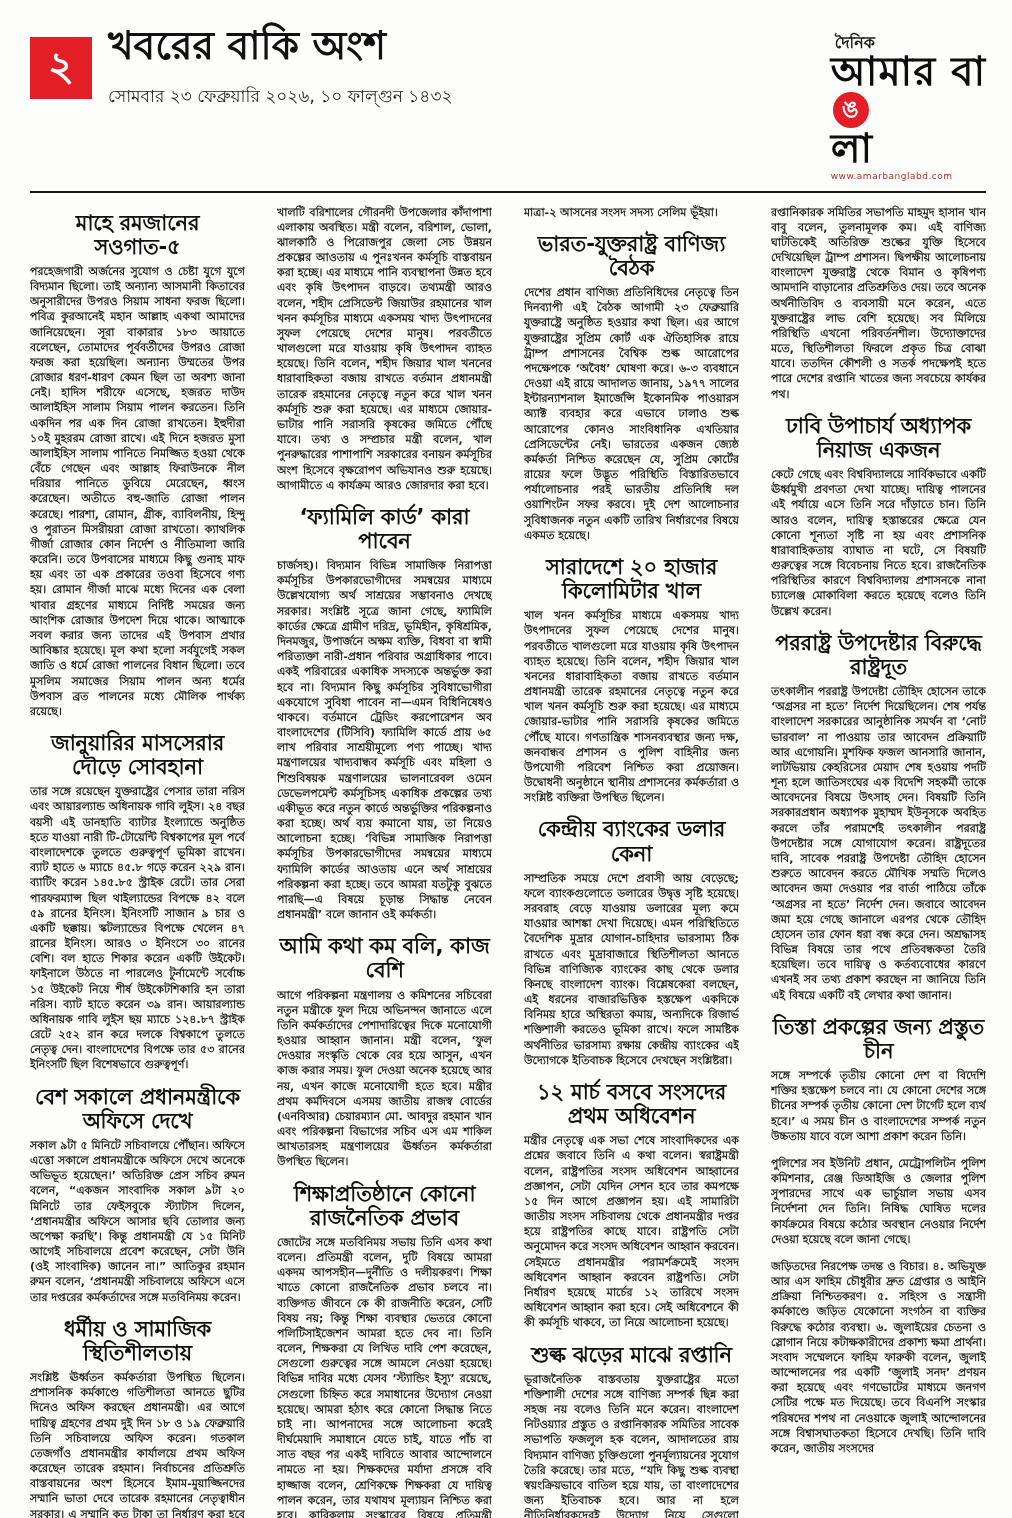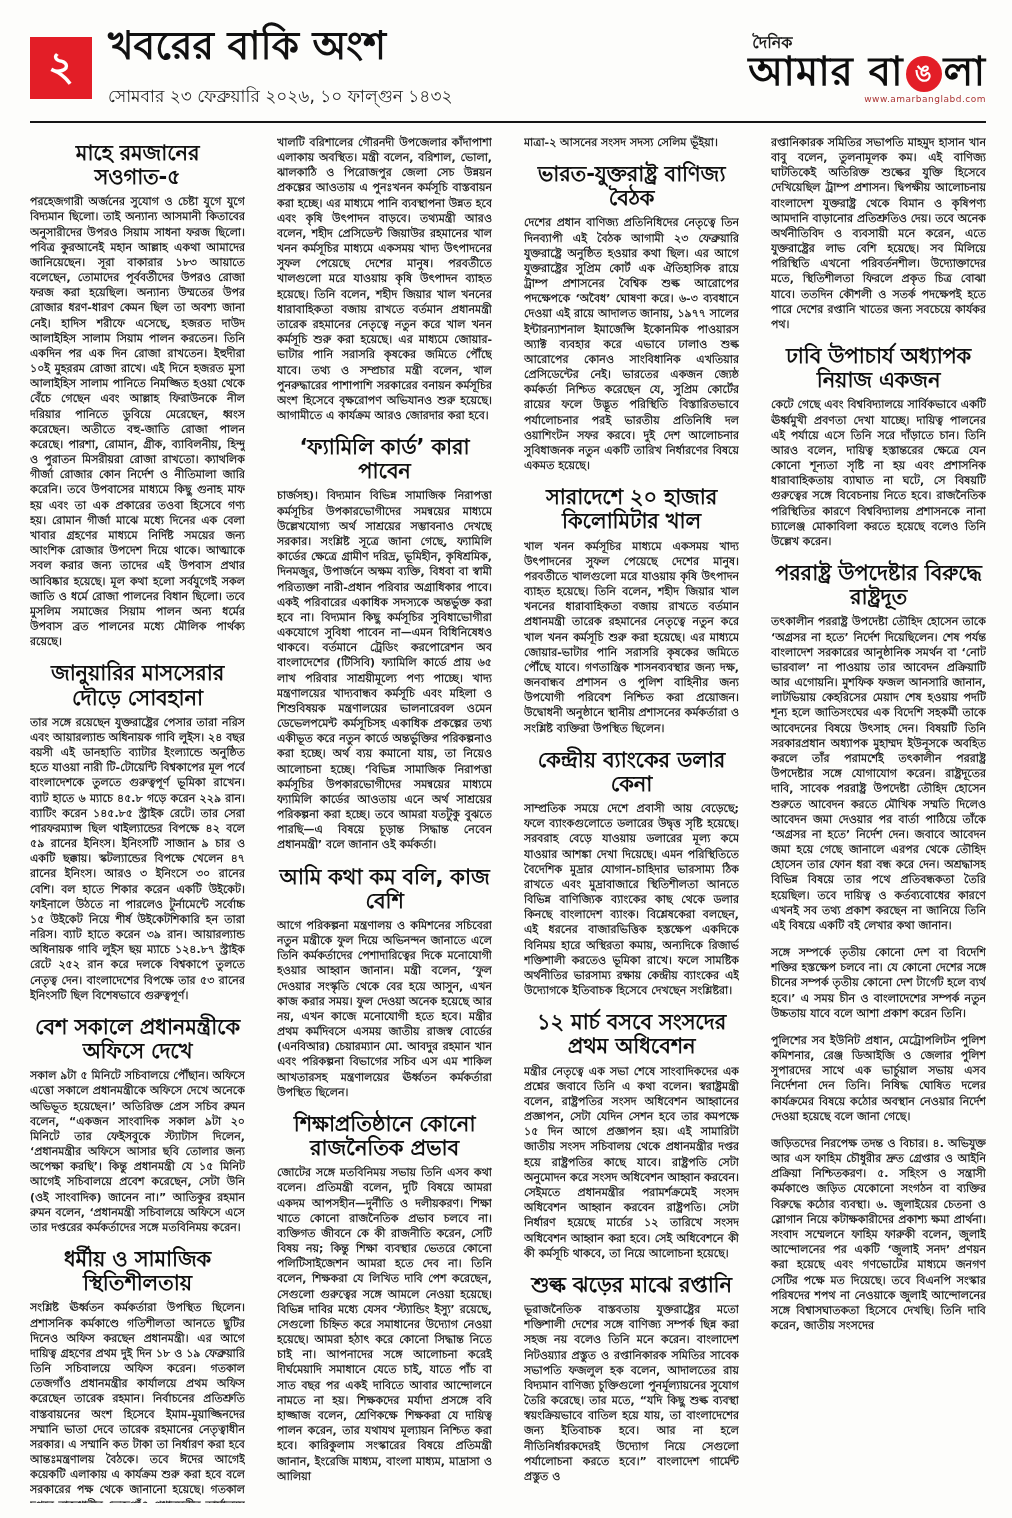--- a/index.html
+++ b/index.html
@@ -20,28 +20,28 @@
   .page-badge{
     width:62px;height:62px;background:#e31e27;color:#fff;
     display:flex;align-items:center;justify-content:center;
     font-size:40px;font-weight:bold;flex:0 0 auto;
   }
   .header-titles{margin-left:16px;}
   .section-title{font-size:39px;font-weight:bold;line-height:1.05;color:#111;}
   .date-line{font-size:17px;margin-top:16px;color:#222;}
   .masthead{text-align:left;margin-top:9px;}
   .masthead-tagline{font-size:16px;font-weight:bold;margin-left:4px;line-height:1;}
-  .masthead-name{font-size:40px;font-weight:bold;line-height:1.02;letter-spacing:1px;color:#0d0d0d;display:flex;align-items:flex-end;}
+  .masthead-name{font-size:40px;font-weight:bold;line-height:1.02;letter-spacing:1px;color:#0d0d0d;display:flex;align-items:flex-start;flex-direction:column;}
   .masthead-circle{
     display:inline-flex;align-items:center;justify-content:center;
     width:36px;height:36px;border-radius:50%;
     background:#e31e27;color:#fff;font-size:23px;font-weight:bold;
     margin:0 2px;flex:0 0 auto;
   }
-  .masthead-site{font-size:9px;color:#a33;text-align:right;margin-top:2px;letter-spacing:.5px;}
+  .masthead-site{font-size:9px;color:#a33;text-align:left;margin-top:2px;letter-spacing:.5px;}
   .header-rule{border:0;border-top:2.5px solid #161616;margin:10px 0 12px 0;}
   
   .columns{
     display:grid;grid-template-columns:repeat(4,1fr);
     column-gap:32px;
     height:1368px;overflow:hidden;
   }
   .col{overflow:hidden;}
   .article{margin-bottom:12px;}
   .headline{
@@ -156,20 +156,21 @@
       </div>
       <div class="article">
         <div class="headline">ঢাবি উপাচার্য অধ্যাপক নিয়াজ একজন</div>
         <div class="body-text">কেটে গেছে এবং বিশ্ববিদ্যালয়ে সার্বিকভাবে একটি ঊর্ধ্বমুখী প্রবণতা দেখা যাচ্ছে। দায়িত্ব পালনের এই পর্যায়ে এসে তিনি সরে দাঁড়াতে চান। তিনি আরও বলেন, দায়িত্ব হস্তান্তরের ক্ষেত্রে যেন কোনো শূন্যতা সৃষ্টি না হয় এবং প্রশাসনিক ধারাবাহিকতায় ব্যাঘাত না ঘটে, সে বিষয়টি গুরুত্বের সঙ্গে বিবেচনায় নিতে হবে। রাজনৈতিক পরিস্থিতির কারণে বিশ্ববিদ্যালয় প্রশাসনকে নানা চ্যালেঞ্জ মোকাবিলা করতে হয়েছে বলেও তিনি উল্লেখ করেন।</div>
       </div>
       <div class="article">
         <div class="headline">পররাষ্ট্র উপদেষ্টার বিরুদ্ধে রাষ্ট্রদূত</div>
         <div class="body-text">তৎকালীন পররাষ্ট্র উপদেষ্টা তৌহিদ হোসেন তাকে ‘অগ্রসর না হতে’ নির্দেশ দিয়েছিলেন। শেষ পর্যন্ত বাংলাদেশ সরকারের আনুষ্ঠানিক সমর্থন বা ‘নোট ভারবাল’ না পাওয়ায় তার আবেদন প্রক্রিয়াটি আর এগোয়নি। মুশফিক ফজল আনসারি জানান, লাটভিয়ায় কেহরিসের মেয়াদ শেষ হওয়ায় পদটি শূন্য হলে জাতিসংঘের এক বিদেশি সহকর্মী তাকে আবেদনের বিষয়ে উৎসাহ দেন। বিষয়টি তিনি সরকারপ্রধান অধ্যাপক মুহাম্মদ ইউনূসকে অবহিত করলে তাঁর পরামর্শেই তৎকালীন পররাষ্ট্র উপদেষ্টার সঙ্গে যোগাযোগ করেন। রাষ্ট্রদূতের দাবি, সাবেক পররাষ্ট্র উপদেষ্টা তৌহিদ হোসেন শুরুতে আবেদন করতে মৌখিক সম্মতি দিলেও আবেদন জমা দেওয়ার পর বার্তা পাঠিয়ে তাঁকে ‘অগ্রসর না হতে’ নির্দেশ দেন। জবাবে আবেদন জমা হয়ে গেছে জানালে এরপর থেকে তৌহিদ হোসেন তার ফোন ধরা বন্ধ করে দেন। অশ্রদ্ধাসহ বিভিন্ন বিষয়ে তার পথে প্রতিবন্ধকতা তৈরি হয়েছিল। তবে দায়িত্ব ও কর্তব্যবোধের কারণে এখনই সব তথ্য প্রকাশ করছেন না জানিয়ে তিনি এই বিষয়ে একটি বই লেখার কথা জানান।</div>
       </div>
       <div class="article">
+        <div class="headline">তিস্তা প্রকল্পের জন্য প্রস্তুত চীন</div>
         <div class="body-text">সঙ্গে সম্পর্কে তৃতীয় কোনো দেশ বা বিদেশি শক্তির হস্তক্ষেপ চলবে না। যে কোনো দেশের সঙ্গে চীনের সম্পর্ক তৃতীয় কোনো দেশ টার্গেট হলে ব্যর্থ হবে।’ এ সময় চীন ও বাংলাদেশের সম্পর্ক নতুন উচ্চতায় যাবে বলে আশা প্রকাশ করেন তিনি।</div>
       </div>
       <div class="article">
         <div class="body-text">পুলিশের সব ইউনিট প্রধান, মেট্রোপলিটন পুলিশ কমিশনার, রেঞ্জ ডিআইজি ও জেলার পুলিশ সুপারদের সাথে এক ভার্চুয়াল সভায় এসব নির্দেশনা দেন তিনি। নিষিদ্ধ ঘোষিত দলের কার্যক্রমের বিষয়ে কঠোর অবস্থান নেওয়ার নির্দেশ দেওয়া হয়েছে বলে জানা গেছে।</div>
       </div>
       <div class="article">
         <div class="body-text">জড়িতদের নিরপেক্ষ তদন্ত ও বিচার। ৪. অভিযুক্ত আর এস ফাহিম চৌধুরীর দ্রুত গ্রেপ্তার ও আইনি প্রক্রিয়া নিশ্চিতকরণ। ৫. সহিংস ও সন্ত্রাসী কর্মকাণ্ডে জড়িত যেকোনো সংগঠন বা ব্যক্তির বিরুদ্ধে কঠোর ব্যবস্থা। ৬. জুলাইয়ের চেতনা ও স্লোগান নিয়ে কটাক্ষকারীদের প্রকাশ্য ক্ষমা প্রার্থনা। সংবাদ সম্মেলনে ফাহিম ফারুকী বলেন, জুলাই আন্দোলনের পর একটি ‘জুলাই সনদ’ প্রণয়ন করা হয়েছে এবং গণভোটের মাধ্যমে জনগণ সেটির পক্ষে মত দিয়েছে। তবে বিএনপি সংস্কার পরিষদের শপথ না নেওয়াকে জুলাই আন্দোলনের সঙ্গে বিশ্বাসঘাতকতা হিসেবে দেখছি। তিনি দাবি করেন, জাতীয় সংসদের</div>
       </div>
     </div>
 

